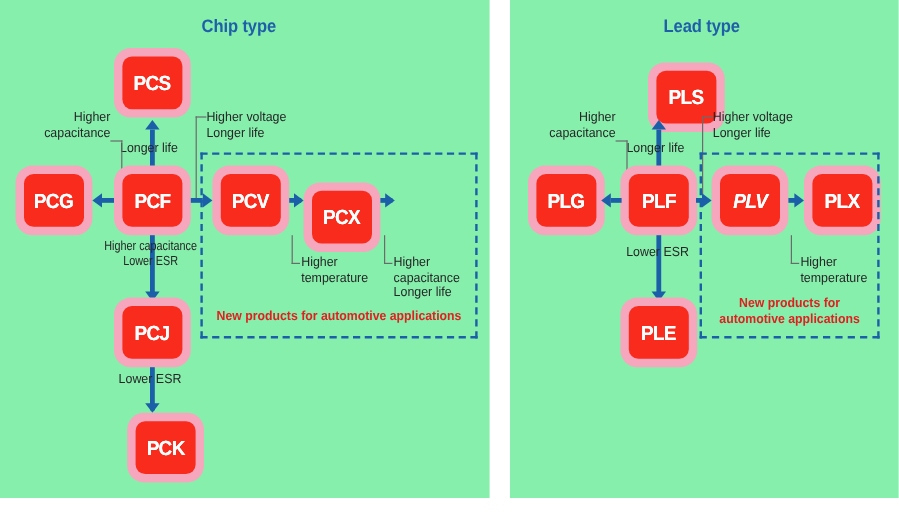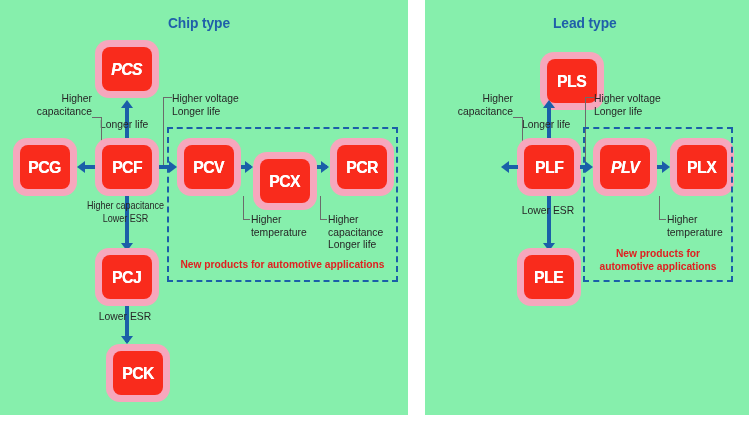--- a/index.html
+++ b/index.html
@@ -60,21 +60,21 @@
 </style>
 </head>
 <body>
 
 <div class="stage">
 
   <div class="panel" id="panel-chip">
 
     <div class="panel-title" style="left:168px;top:14px;">Chip type</div>
 
-    <div class="node" style="left:95px;top:40px;font-style:italic;">
+    <div class="node" style="left:95px;top:40px;">
       <div class="core">
         <span class="lbl">PCS</span>
       </div>
     </div>
 
     <div class="ashaft-v" style="left:125px;top:108px;height:32px;"></div>
     <div class="ahead-u" style="left:121px;top:100px;"></div>
 
     <div class="callout left" style="left:100px;top:118px;width:72px;">Longer life</div>
 
@@ -99,25 +99,20 @@
       </div>
     </div>
     <div class="node" style="left:177px;top:138px;">
       <div class="core">
         <span class="lbl">PCV</span>
       </div>
     </div>
     <div class="node" style="left:253px;top:152px;">
       <div class="core">
         <span class="lbl">PCX</span>
-      </div>
-    </div>
-    <div class="node" style="left:330px;top:138px;">
-      <div class="core">
-        <span class="lbl">PCR</span>
       </div>
     </div>
 
     <div class="ashaft-h" style="left:85px;top:165px;width:10px;"></div>
     <div class="ahead-l" style="left:77px;top:161px;"></div>
 
     <div class="ashaft-h" style="left:159px;top:165px;width:10px;"></div>
     <div class="ahead-r" style="left:169px;top:161px;"></div>
 
     <div class="ashaft-h" style="left:241px;top:165px;width:10px;"></div>
@@ -179,20 +174,25 @@
     <div class="callout right" style="left:16px;top:92px;width:72px;">Higher
 capacitance</div>
     <div class="leader-h" style="left:88px;top:117px;width:10px;"></div>
     <div class="leader-v" style="left:97px;top:117px;height:50px;"></div>
 
     <div class="callout left" style="left:169px;top:92px;width:110px;">Higher voltage
 Longer life</div>
     <div class="leader-h" style="left:160px;top:97px;width:9px;"></div>
     <div class="leader-v" style="left:160px;top:97px;height:70px;"></div>
 
+    <div class="node" style="left:15px;top:138px;">
+      <div class="core">
+        <span class="lbl">PLG</span>
+      </div>
+    </div>
     <div class="node" style="left:92px;top:138px;">
       <div class="core">
         <span class="lbl">PLF</span>
       </div>
     </div>
     <div class="node" style="left:168px;top:138px;font-style:italic;">
       <div class="core">
         <span class="lbl">PLV</span>
       </div>
     </div>

